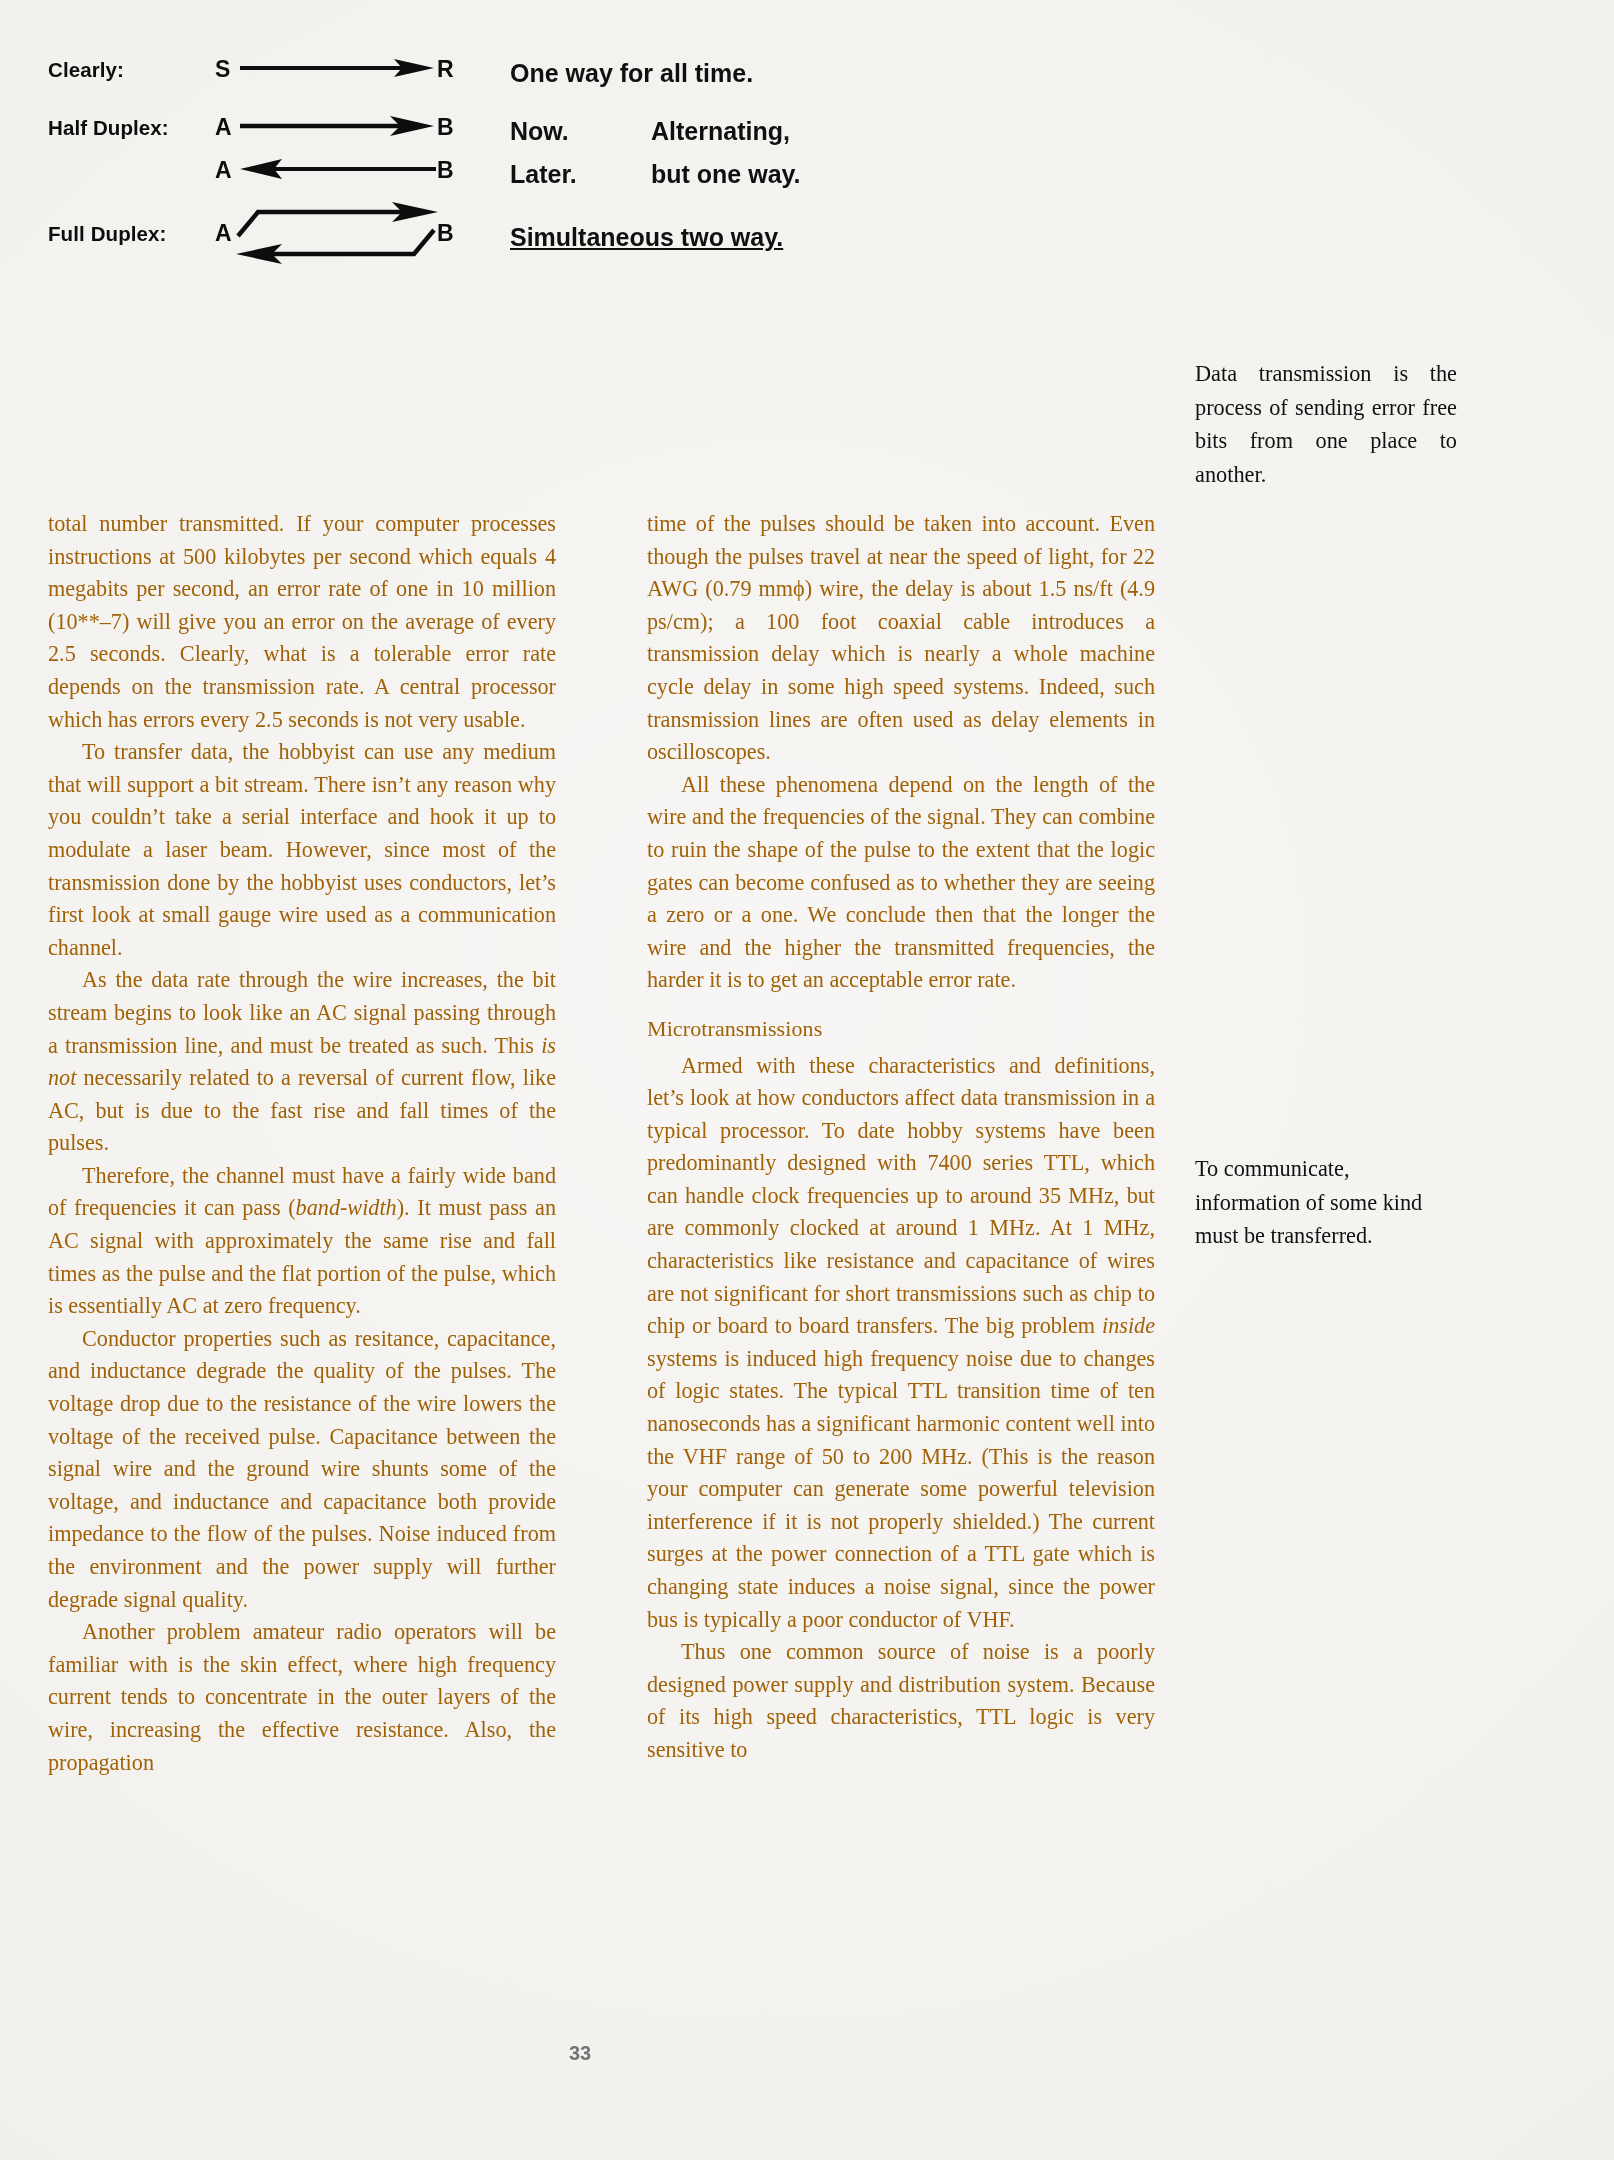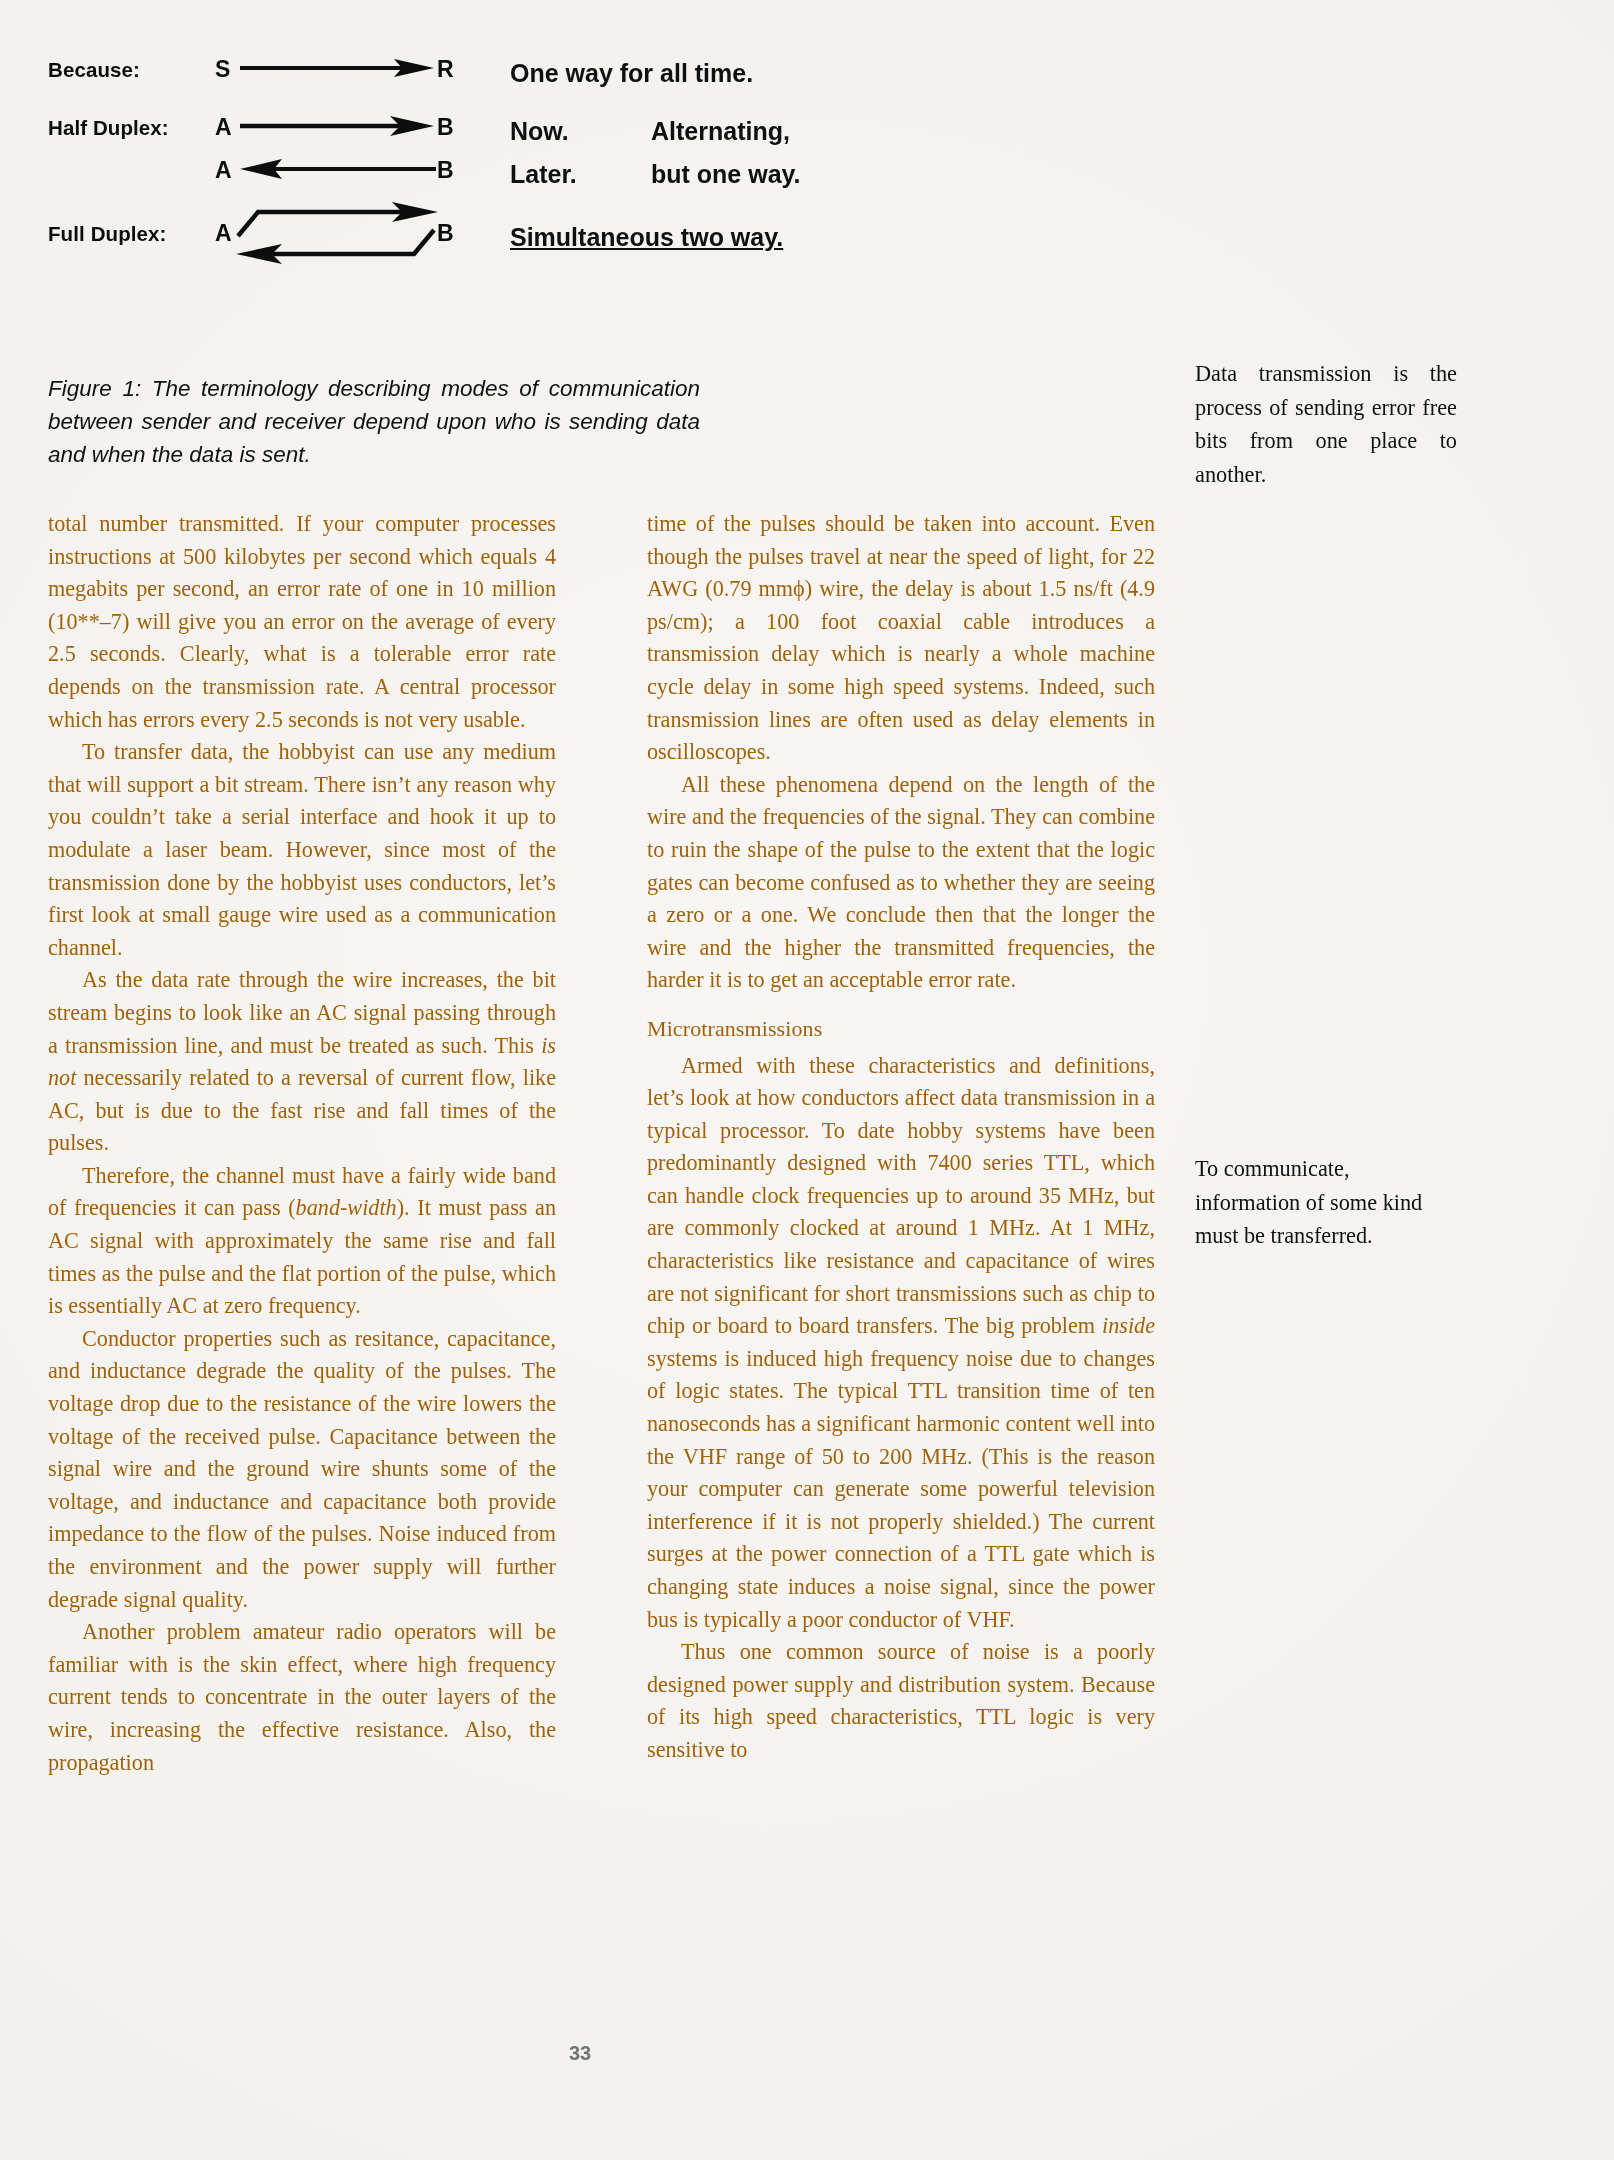--- a/index.html
+++ b/index.html
@@ -137,21 +137,21 @@
 </style>
 </head>
 <body>
 
 <div class="page">
   <div class="paper-tone"></div>
 
   <div class="figure-block">
 
     <div>
-      <div class="diag-label" style="left:48px; top:58px;">Because:</div>
+      <div class="diag-label" style="left:48px; top:58px;">Clearly:</div>
       <div class="node" style="left:215px; top:56px;">S</div>
       <svg class="arrowsvg" style="left:238px; top:54px;" width="200" height="28" viewBox="0 0 200 28">
         <line x1="2" y1="14" x2="178" y2="14" stroke="#0d0d0d" stroke-width="4"></line>
         <polygon points="156,5 196,14 156,23 164,14" fill="#0d0d0d"></polygon>
       </svg>
       <div class="node" style="left:437px; top:56px;">R</div>
       <div class="desc" style="left:510px; top:59px;">One way for all time.</div>
     </div>
 
     <div>
@@ -186,21 +186,20 @@
         <polygon points="158,4 204,14 158,24 168,14" fill="#0d0d0d"></polygon>
 
         <path d="M 200 32 L 180 56 L 28 56" stroke="#0d0d0d" stroke-width="4.5" fill="none"></path>
         <polygon points="48,46 2,56 48,66 38,56" fill="#0d0d0d"></polygon>
       </svg>
       <div class="node" style="left:437px; top:220px;">B</div>
       <div class="desc" style="left:510px; top:223px;text-decoration:underline;">Simultaneous two way.</div>
     </div>
   </div>
 
-  <div class="caption">Figure 1: The terminology describing modes of communication between sender and receiver depend upon who is sending data and when the data is sent.</div>
 
   <div class="pullquote" id="pq1">Data transmission is the process of sending error free bits from one place to another.</div>
   <div class="pullquote" id="pq2">To communicate, information of some kind must be transferred.</div>
 
   <div class="col" id="col-left">
     <p class="noindent">total number transmitted. If your computer processes instructions at 500 kilobytes per second which equals 4 megabits per second, an error rate of one in 10 million (10**–7) will give you an error on the average of every 2.5 seconds. Clearly, what is a tolerable error rate depends on the transmission rate. A central processor which has errors every 2.5 seconds is not very usable.</p>
     <p>To transfer data, the hobbyist can use any medium that will support a bit stream. There isn’t any reason why you couldn’t take a serial interface and hook it up to modulate a laser beam. However, since most of the transmission done by the hobbyist uses conductors, let’s first look at small gauge wire used as a communication channel.</p>
     <p>As the data rate through the wire increases, the bit stream begins to look like an AC signal passing through a transmission line, and must be treated as such. This <i>is not</i> necessarily related to a reversal of current flow, like AC, but is due to the fast rise and fall times of the pulses.</p>
     <p>Therefore, the channel must have a fairly wide band of frequencies it can pass (<i>band-width</i>). It must pass an AC signal with approximately the same rise and fall times as the pulse and the flat portion of the pulse, which is essentially AC at zero frequency.</p>
     <p>Conductor properties such as resitance, capacitance, and inductance degrade the quality of the pulses. The voltage drop due to the resistance of the wire lowers the voltage of the received pulse. Capacitance between the signal wire and the ground wire shunts some of the voltage, and inductance and capacitance both provide impedance to the flow of the pulses. Noise induced from the environment and the power supply will further degrade signal quality.</p>

